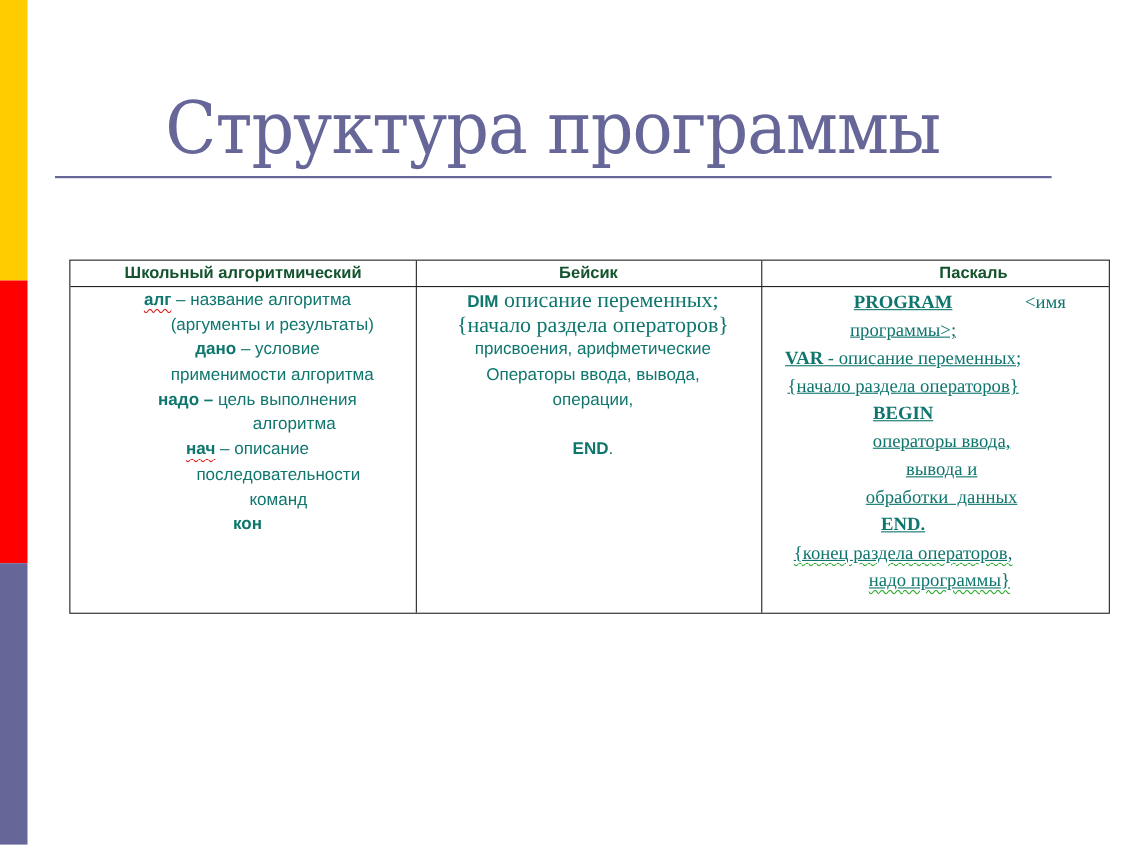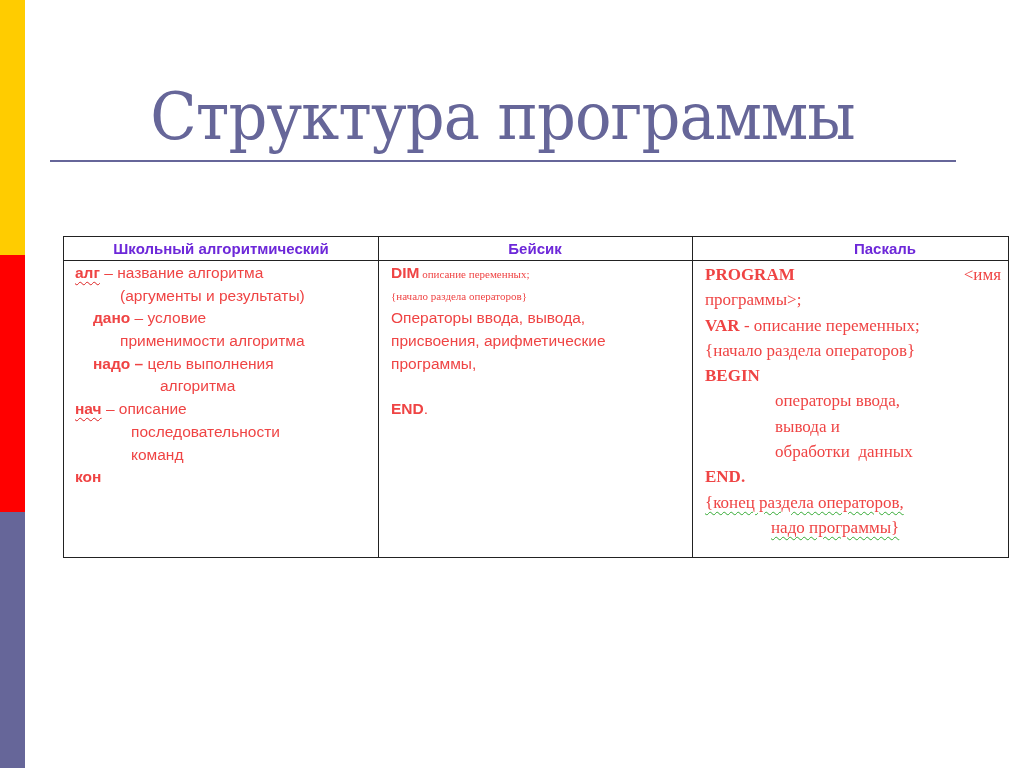--- a/index.html
+++ b/index.html
@@ -34,30 +34,30 @@
   .tbl-head {
     position: absolute; left: 0; top: 0; right: 0; height: 23px;
     border-bottom: 1.5px solid #222;
   }
   .col-div {
     position: absolute; top: 0; bottom: 0; width: 0;
     border-left: 1.5px solid #222;
   }
   .hcell {
     position: absolute; top: 0; height: 23px; line-height: 23px;
-    text-align: center; font-weight: bold; font-size: 15px; color: #6d28d9;
+    text-align: center; font-weight: bold; font-size: 15px; color: #14532d;
     font-family: "Liberation Sans", sans-serif;
   }
   .cell {
     position: absolute; top: 25px;
-    font-size: 15.5px; color: #ef4444; line-height: 22.7px;
+    font-size: 15.5px; color: #0f766e; line-height: 22.7px; text-align: center;
   }
   .cell .ln { white-space: nowrap; height: 22.7px; }
   .sans { font-family: "Liberation Sans", sans-serif; }
-  .serif { font-family: "Liberation Serif", serif; font-size: 11px; }
+  .serif { font-family: "Liberation Serif", serif; font-size: 20px; }
   b { font-weight: bold; }
   .squig {
     text-decoration: underline wavy #d22;
     text-decoration-thickness: 1px; text-underline-offset: 3px;
   }
   .squig-g {
     text-decoration: underline wavy #3a3;
     text-decoration-thickness: 1px; text-underline-offset: 3px;
   }
 </style>
@@ -89,28 +89,28 @@
     <div class="ln" style="padding-left:85px">алгоритма</div>
     <div class="ln"><b class="squig">нач</b><span> – описание</span></div>
     <div class="ln" style="padding-left:56px">последовательности</div>
     <div class="ln" style="padding-left:56px">команд</div>
     <div class="ln"><b>кон</b></div>
   </div>
 
   <div class="cell" style="left:327px; width:296px;">
     <div class="ln"><b class="sans">DIM</b><span class="serif"> описание переменных;</span></div>
     <div class="ln serif">{начало раздела операторов}</div>
+    <div class="ln sans">присвоения, арифметические</div>
     <div class="ln sans">Операторы ввода, вывода,</div>
-    <div class="ln sans">присвоения, арифметические</div>
-    <div class="ln sans">программы,</div>
+    <div class="ln sans">операции,</div>
     <div class="ln"></div>
     <div class="ln sans"><b>END</b><span>.</span></div>
   </div>
 
-  <div class="cell serif" style="left:641px; width:296px; font-size:17px; line-height:25.3px;">
+  <div class="cell serif" style="left:609px; width:296px; font-size:17px; line-height:25.3px;text-decoration:underline;">
     <div class="ln" style="height:25.3px; position:relative;"><b>PROGRAM</b><span style="position:absolute; right:0;">&lt;имя</span></div>
     <div class="ln" style="height:25.3px">программы&gt;;</div>
     <div class="ln" style="height:25.3px"><b>VAR</b><span> - описание переменных;</span></div>
     <div class="ln" style="height:25.3px">{начало раздела операторов}</div>
     <div class="ln" style="height:25.3px"><b>BEGIN</b></div>
     <div class="ln" style="height:25.3px; padding-left:70px">операторы ввода,</div>
     <div class="ln" style="height:25.3px; padding-left:70px">вывода и</div>
     <div class="ln" style="height:25.3px; padding-left:70px; white-space:pre">обработки  данных</div>
     <div class="ln" style="height:25.3px"><b>END.</b></div>
     <div class="ln" style="height:25.3px"><span class="squig-g">{конец раздела операторов,</span></div>

